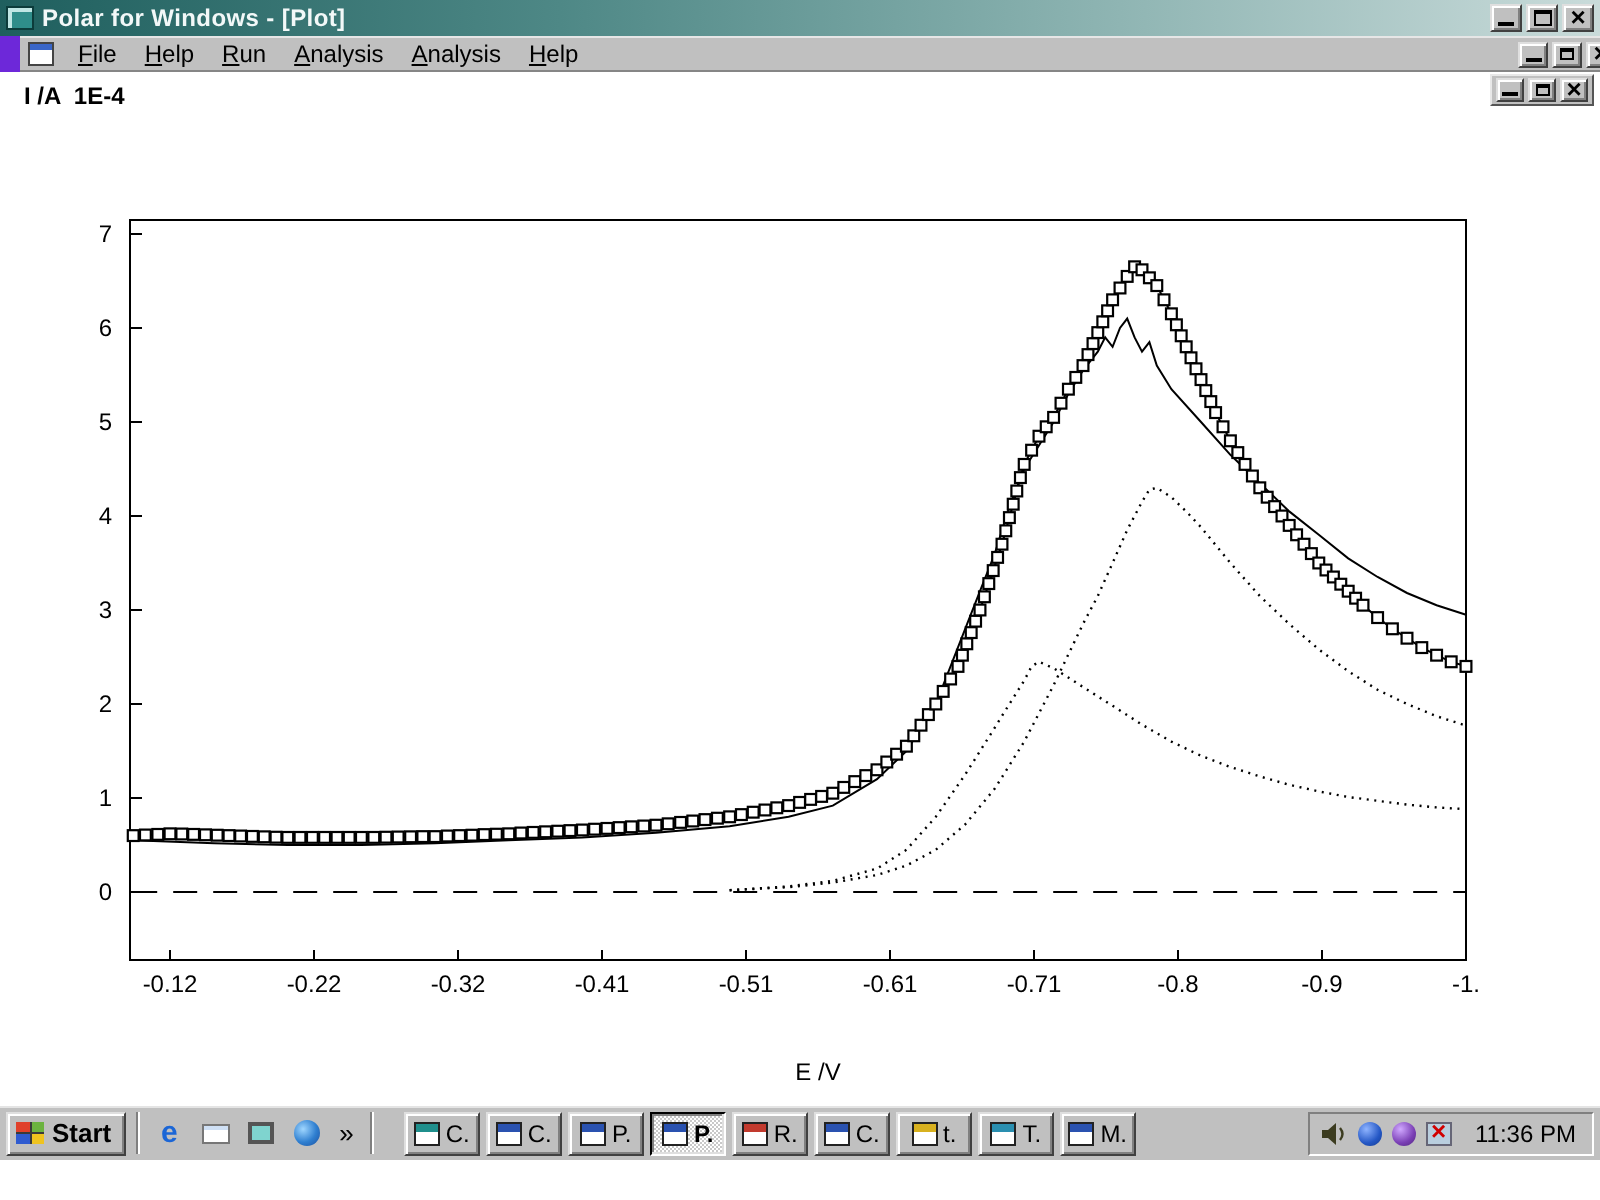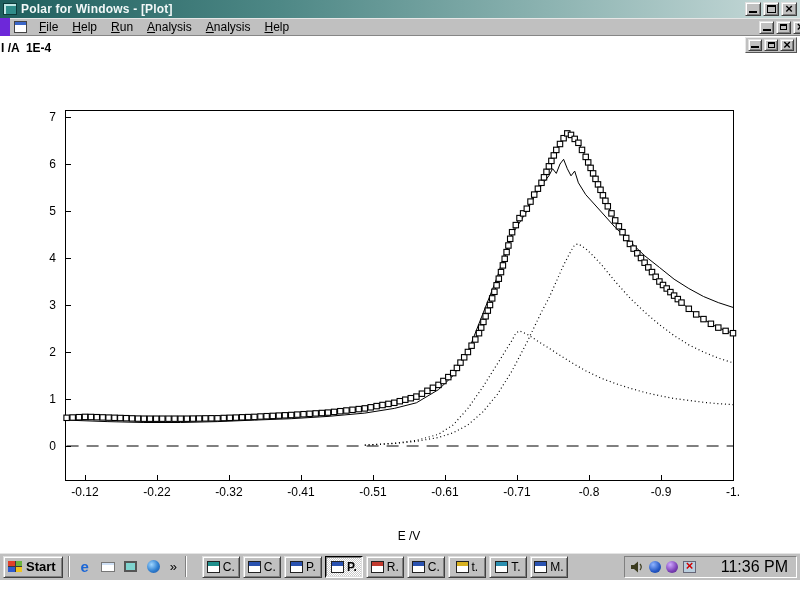--- a/index.html
+++ b/index.html
@@ -31,21 +31,21 @@
     display:flex;align-items:center;padding:0 2px;gap:0;
     box-shadow:inset 0 -1px 0 #868686, inset 0 1px 0 #e6e6e6;}
   .doc-icon{width:13px;height:12px;background:#fff;border:1px solid #444;
     box-shadow:inset 0 3px 0 #3a66c8;margin:0 5px 0 2px;}
   .menu-item{display:inline-block;font-size:12px;padding:2px 7px;}
   .menu-item::first-letter{text-decoration:underline;}
 
   
   .client{position:absolute;top:36px;left:0;width:800px;height:536px;background:#fff;}
   #plot-svg{position:absolute;top:0;left:0;}
-  .y-axis-title{position:absolute;top:5px;left:1px;font-size:12px;font-weight:bold;
+  .y-axis-title{position:absolute;top:5px;left:12px;font-size:12px;font-weight:bold;
     white-space:pre;}
   .x-axis-title{position:absolute;top:493px;left:359px;width:100px;text-align:center;
     font-size:12px;font-weight:normal;}
   .mini-strip{position:absolute;top:1px;right:3px;height:16px;background:#c0c0c0;
     display:flex;align-items:center;gap:2px;padding:1px 2px;
     border:1px solid;border-color:#e8e8e8 #555 #555 #e8e8e8;}
 
   
   .taskbar{position:absolute;top:552px;left:0;width:800px;height:28px;background:#c0c0c0;
     border-top:1px solid #fff;box-shadow:inset 0 1px 0 #e4e4e4;
@@ -83,21 +83,21 @@
     background-color:#d8d8d8;
     background-image:repeating-conic-gradient(#ffffff 0% 25%, #c9c9c9 25% 50%);
     background-size:2px 2px;font-weight:bold;}
   .tray{margin-left:auto;height:22px;border:1px solid;border-color:#808080 #fff #fff #808080;
     display:flex;align-items:center;gap:5px;padding:0 8px 0 5px;}
   .tray-dot{width:12px;height:12px;border-radius:50%;display:inline-block;}
   .dot-blue{background:radial-gradient(circle at 35% 30%, #8fb4ff 0%, #2457c5 60%, #143a8e 100%);}
   .dot-purple{background:radial-gradient(circle at 35% 30%, #d0a8ff 0%, #7a3fb5 60%, #51267e 100%);}
   .err-ic{position:relative;width:13px;height:12px;background:#b9cede;border:1px solid #667;}
   .err-x{position:absolute;top:-4px;left:2px;color:#d00000;font-weight:bold;font-size:13px;}
-  .clock{font-size:16px;margin-left:20px;}
+  .clock{font-size:12px;margin-left:7px;}
 </style>
 </head>
 <body>
 
 <div class="screen">
 
   <div class="titlebar">
     <div class="app-icon"></div>
     <span class="title-text">Polar for Windows - [Plot]</span>
     <div class="win-controls">

